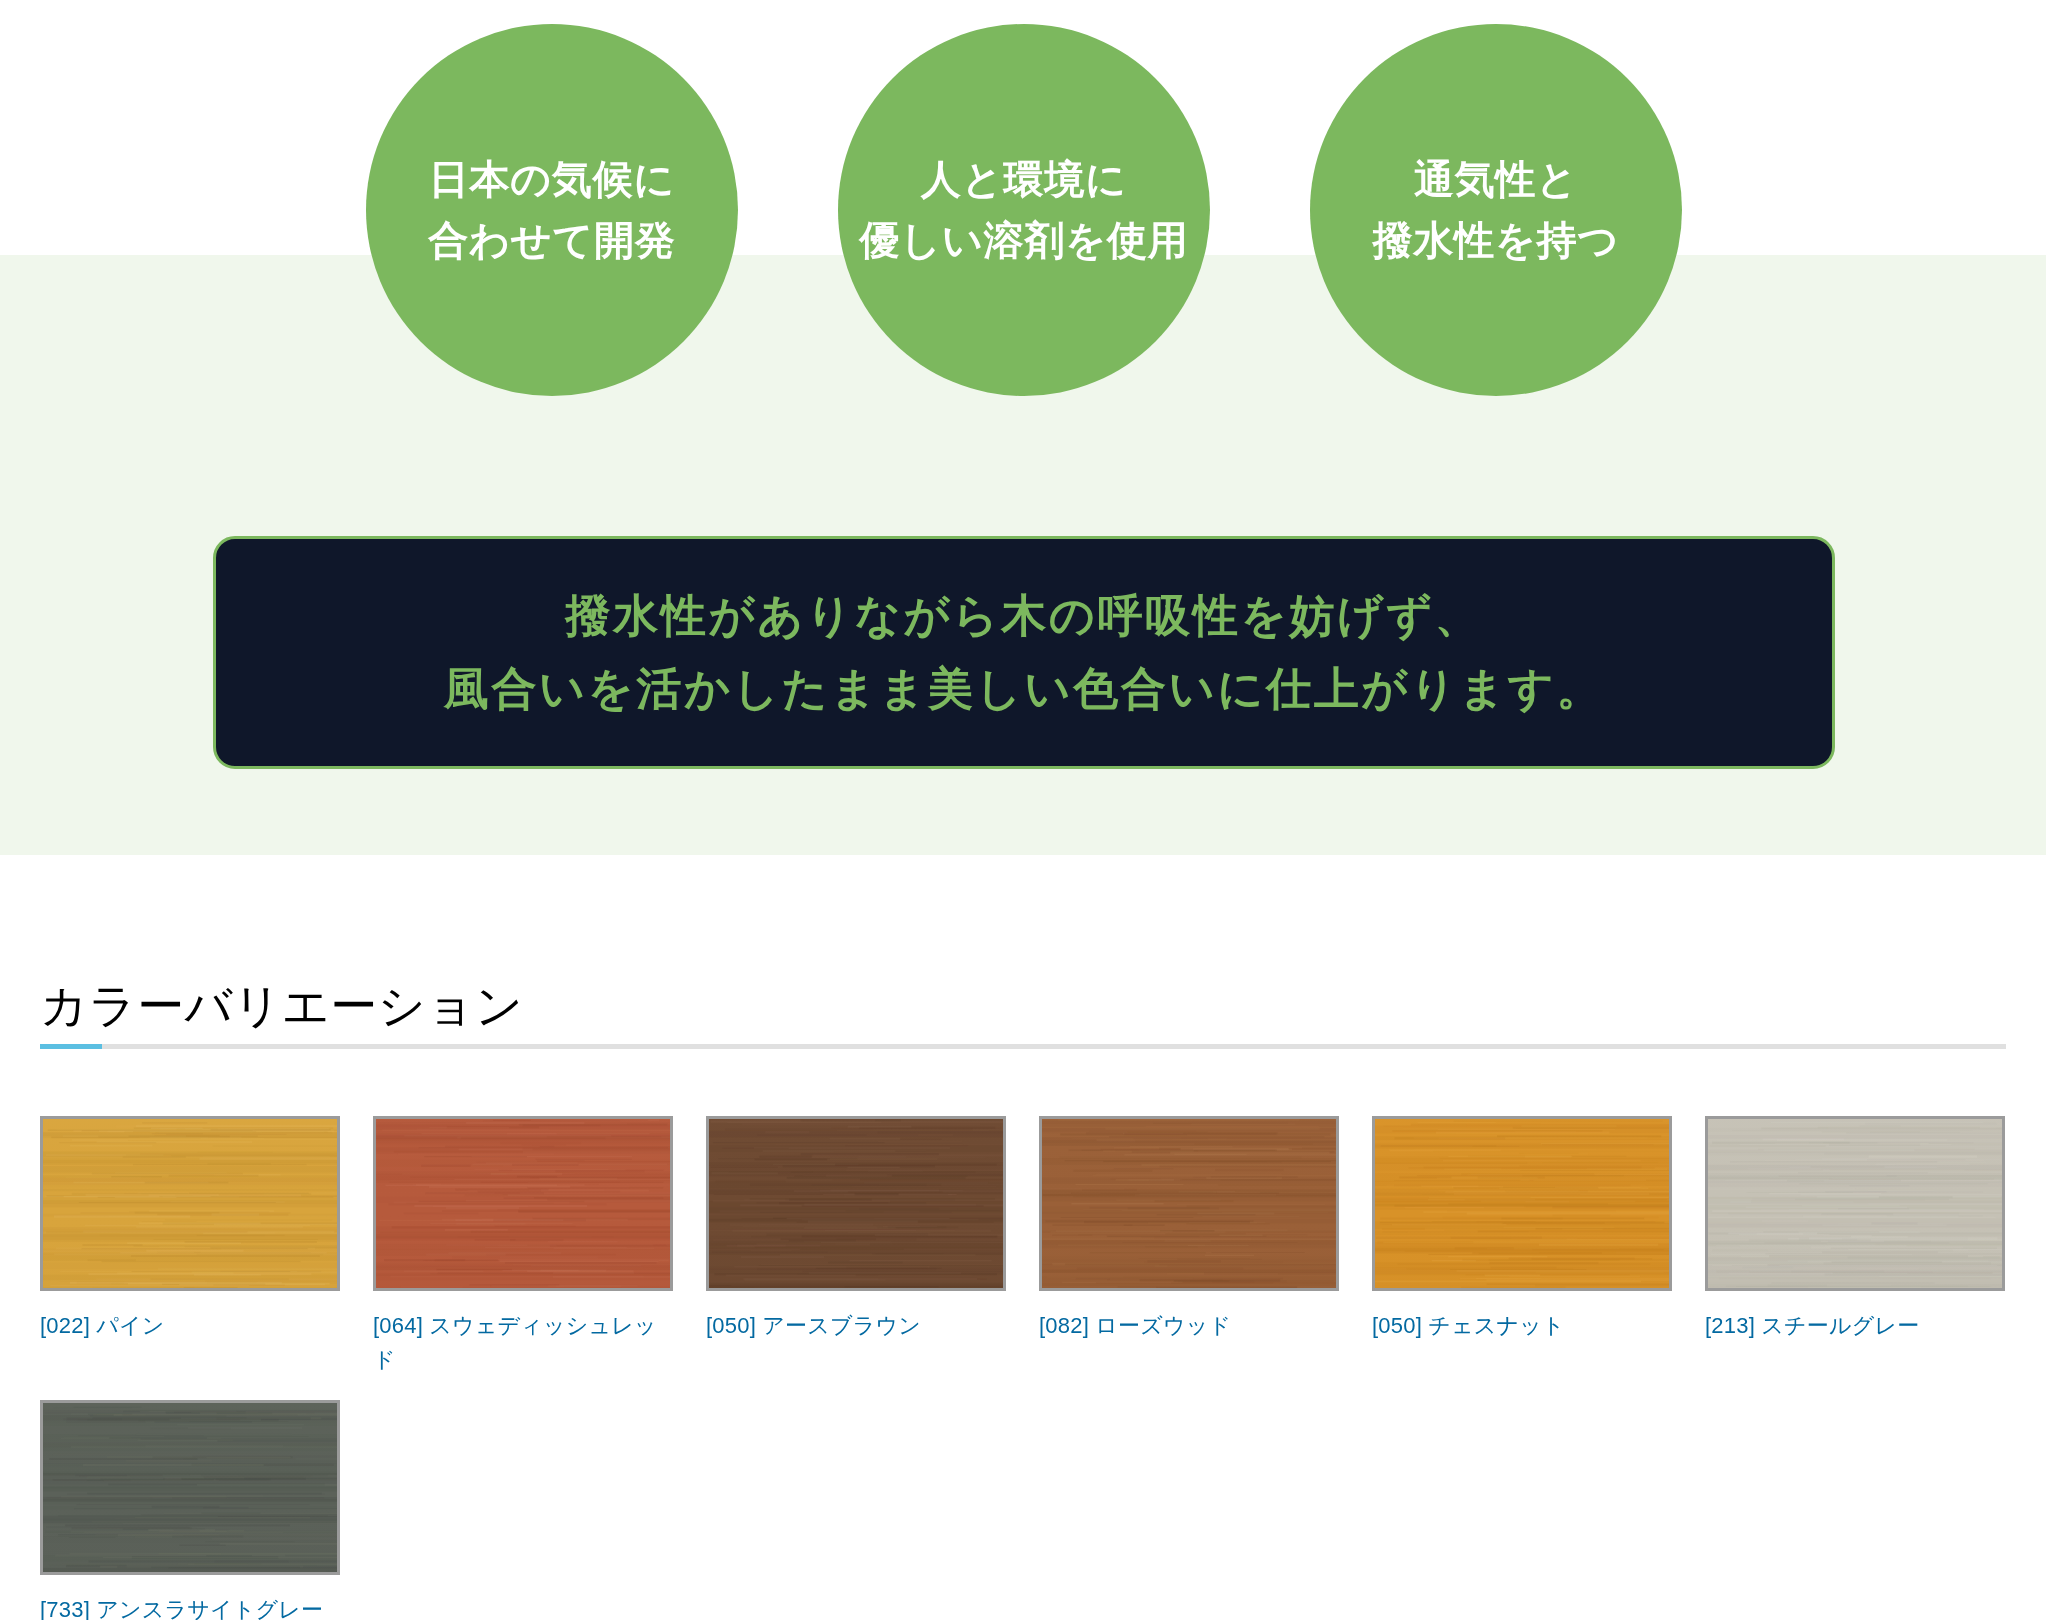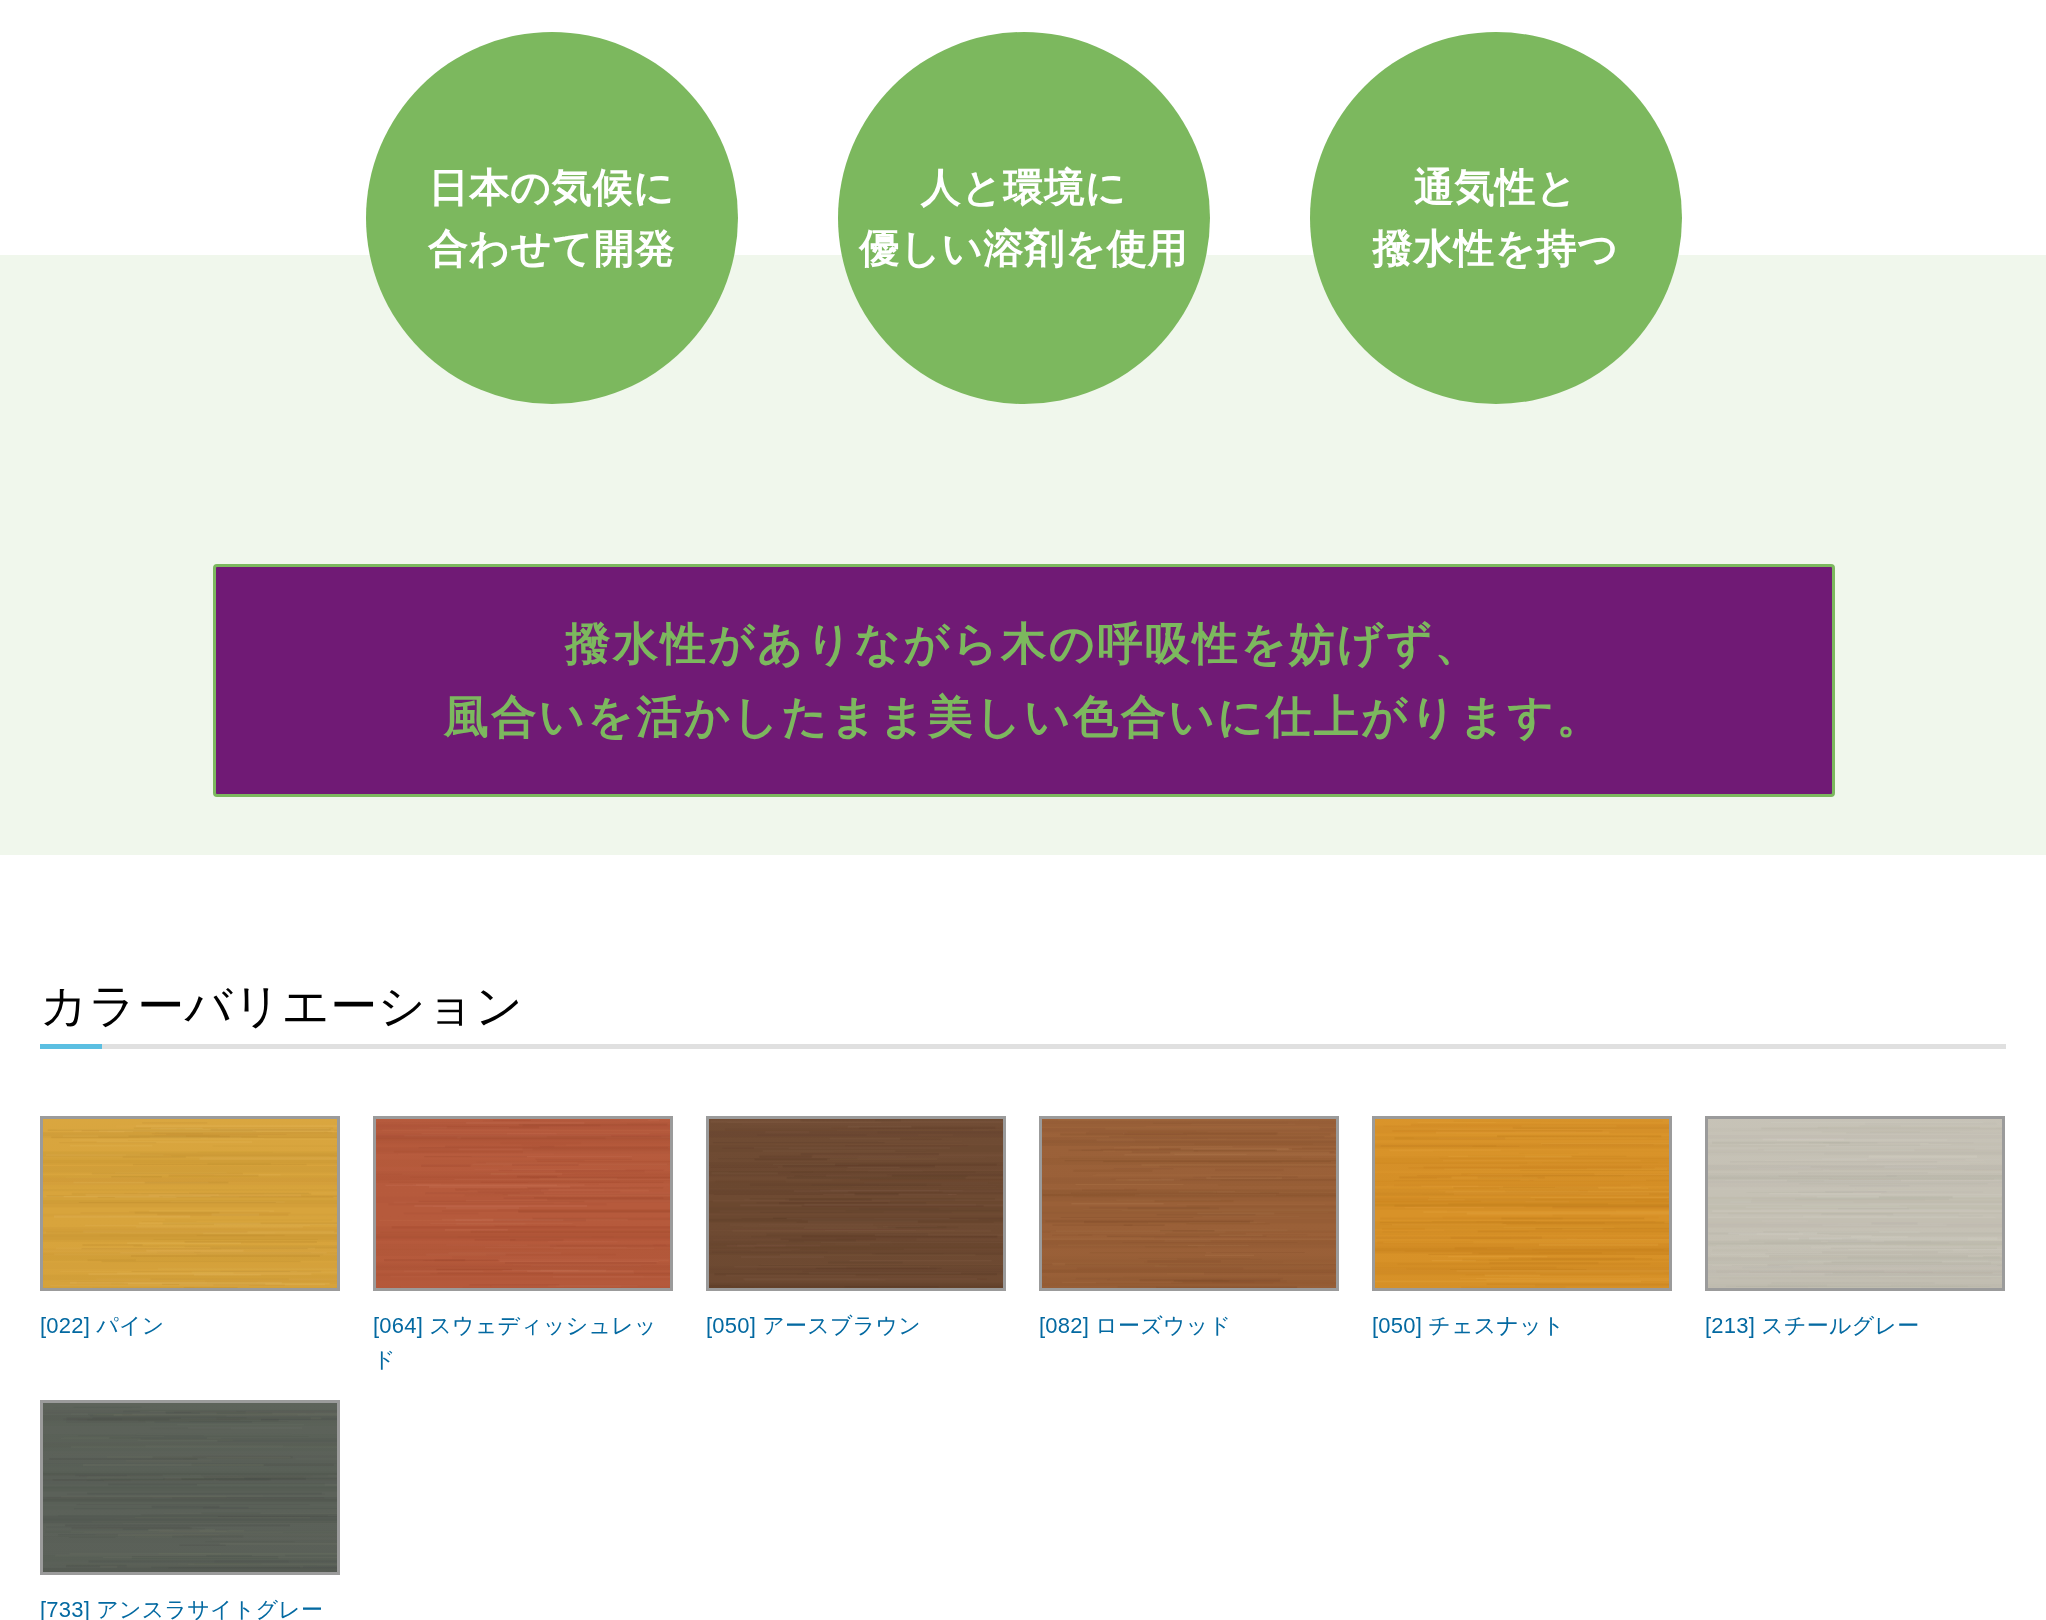--- a/index.html
+++ b/index.html
@@ -23,21 +23,21 @@
     position: absolute;
     left: 0;
     top: 255px;
     width: 2046px;
     height: 600px;
     background: #f0f7ec;
   }
   .circles {
     position: absolute;
     left: 0;
-    top: 8px;
+    top: 0;
     width: 2046px;
     height: 440px;
   }
   .feature-circle {
     position: absolute;
     top: 24px;
     width: 372px;
     height: 372px;
     border-radius: 50%;
     background: #7cb85e;
@@ -58,27 +58,26 @@
     white-space: pre-line;
   }
 
   
   .callout {
     position: absolute;
     left: 213px;
     top: 536px;
     width: 1622px;
     height: 233px;
-    background: #701a75;
+    background: #0f172a;
     border: 3px solid #7cb85e;
-    border-radius: 4px;
+    border-radius: 22px;
     display: flex;
     align-items: center;
     justify-content: center;
-    margin-top: 28px;
   }
   .callout-text {
     color: #7cb85e;
     font-size: 45px;
     font-weight: 700;
     line-height: 1.62;
     text-align: center;
     letter-spacing: 0.06em;
     white-space: pre-line;
   }

